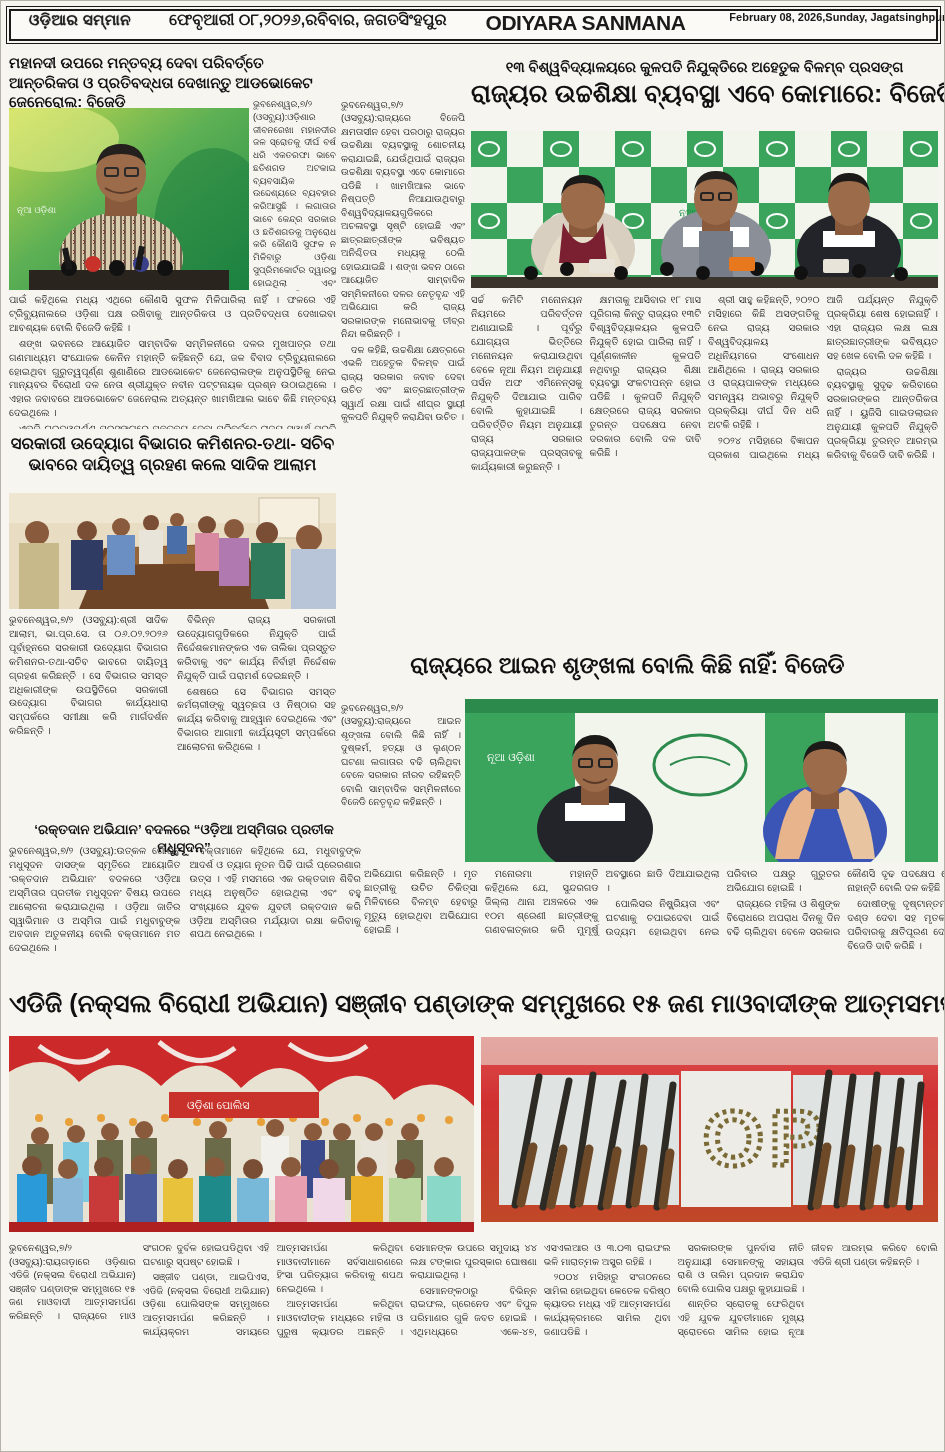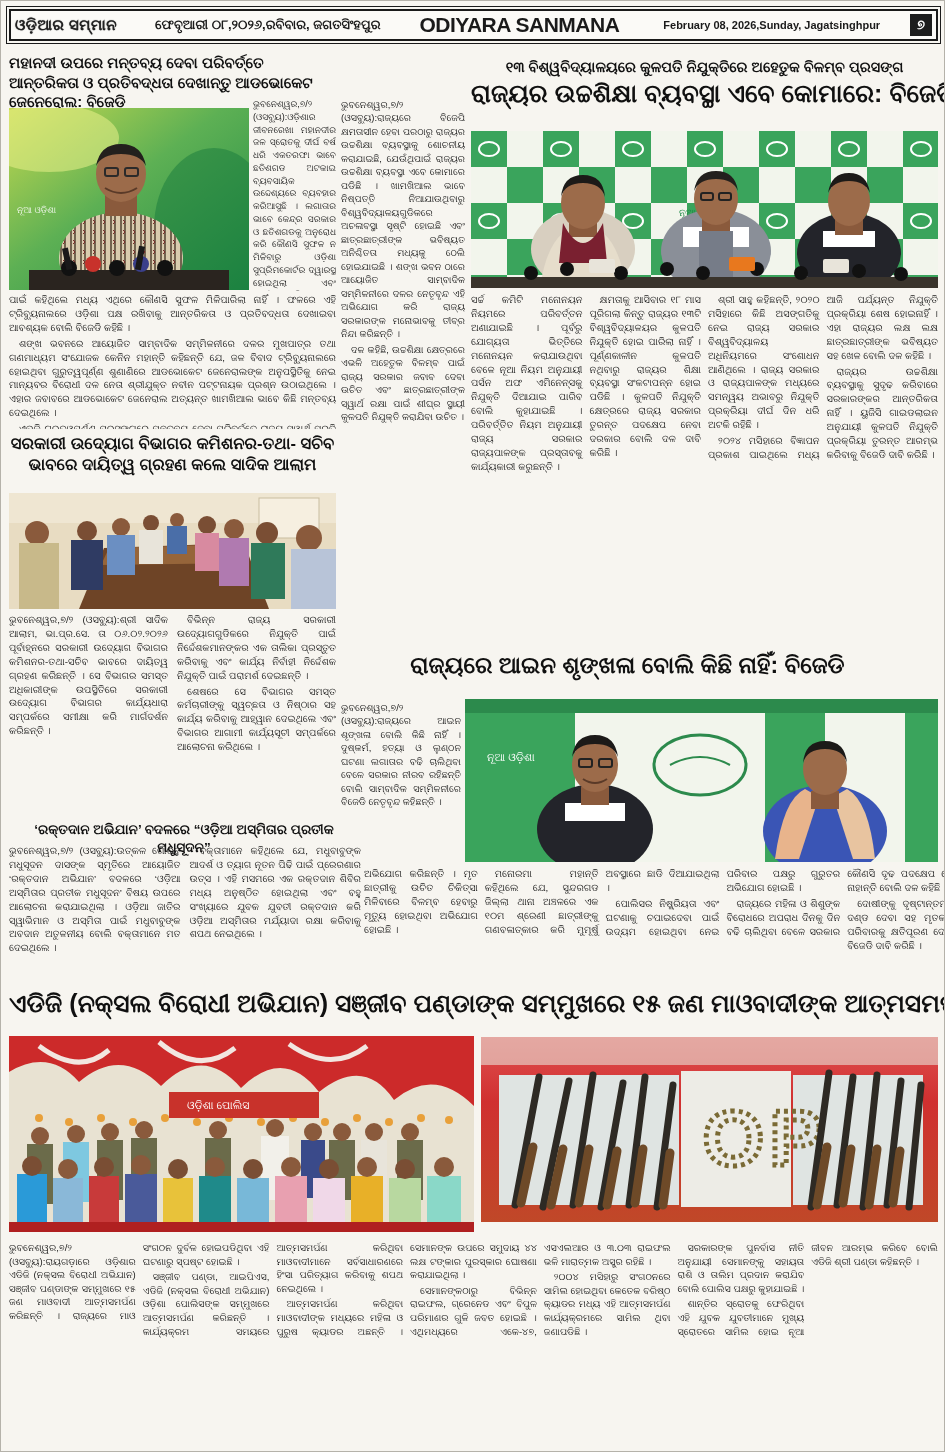--- a/index.html
+++ b/index.html
@@ -3,24 +3,24 @@
 <meta charset="utf-8">
 <style>
   html,body{margin:0;padding:0;background:#dedcd6;}
   *{box-sizing:border-box;}
   #page{position:relative;width:945px;height:1452px;background:#f7f5f0;margin:0 auto;
         font-family:"Liberation Sans","DejaVu Sans",sans-serif;color:#1a1a1a;overflow:hidden;
         border:1px solid #b5b2aa;}
   
   #masthead{position:absolute;left:8px;top:8px;width:929px;height:32px;
     border:2px solid #1a1a1a;outline:1px solid #1a1a1a;outline-offset:2px;
-    display:flex;align-items:center;gap:10px;padding:0 4px;background:#fbfaf7;}
+    display:flex;align-items:flex-start;gap:10px;padding:0 18px;background:#fbfaf7;}
   .logo-odia{font-weight:900;font-size:15px;letter-spacing:.5px;color:#222;
     text-shadow:0 0 1px #555;white-space:nowrap;}
-  .date-odia{font-weight:700;font-size:13px;white-space:nowrap;margin-left:28px;}
+  .date-odia{font-weight:700;font-size:16px;white-space:nowrap;margin-left:28px;}
   .paper-name{font-weight:900;font-size:21px;letter-spacing:-.5px;white-space:nowrap;margin-left:29px;}
   .date-eng{font-weight:700;font-size:11px;white-space:nowrap;margin-left:34px;flex:1;}
   .page-no{width:22px;height:22px;background:#1c1c1c;color:#fff;font-weight:700;font-size:13px;
     display:flex;align-items:center;justify-content:center;}
   
   .abs{position:absolute;}
   .hl{font-weight:700;color:#101010;line-height:1.3;}
   .body-txt{font-size:9.8px;line-height:1.42;text-align:justify;overflow:hidden;}
   .body-txt p{margin:0 0 2px 0;text-indent:10px;}
   .body-txt p.first{text-indent:0;}

